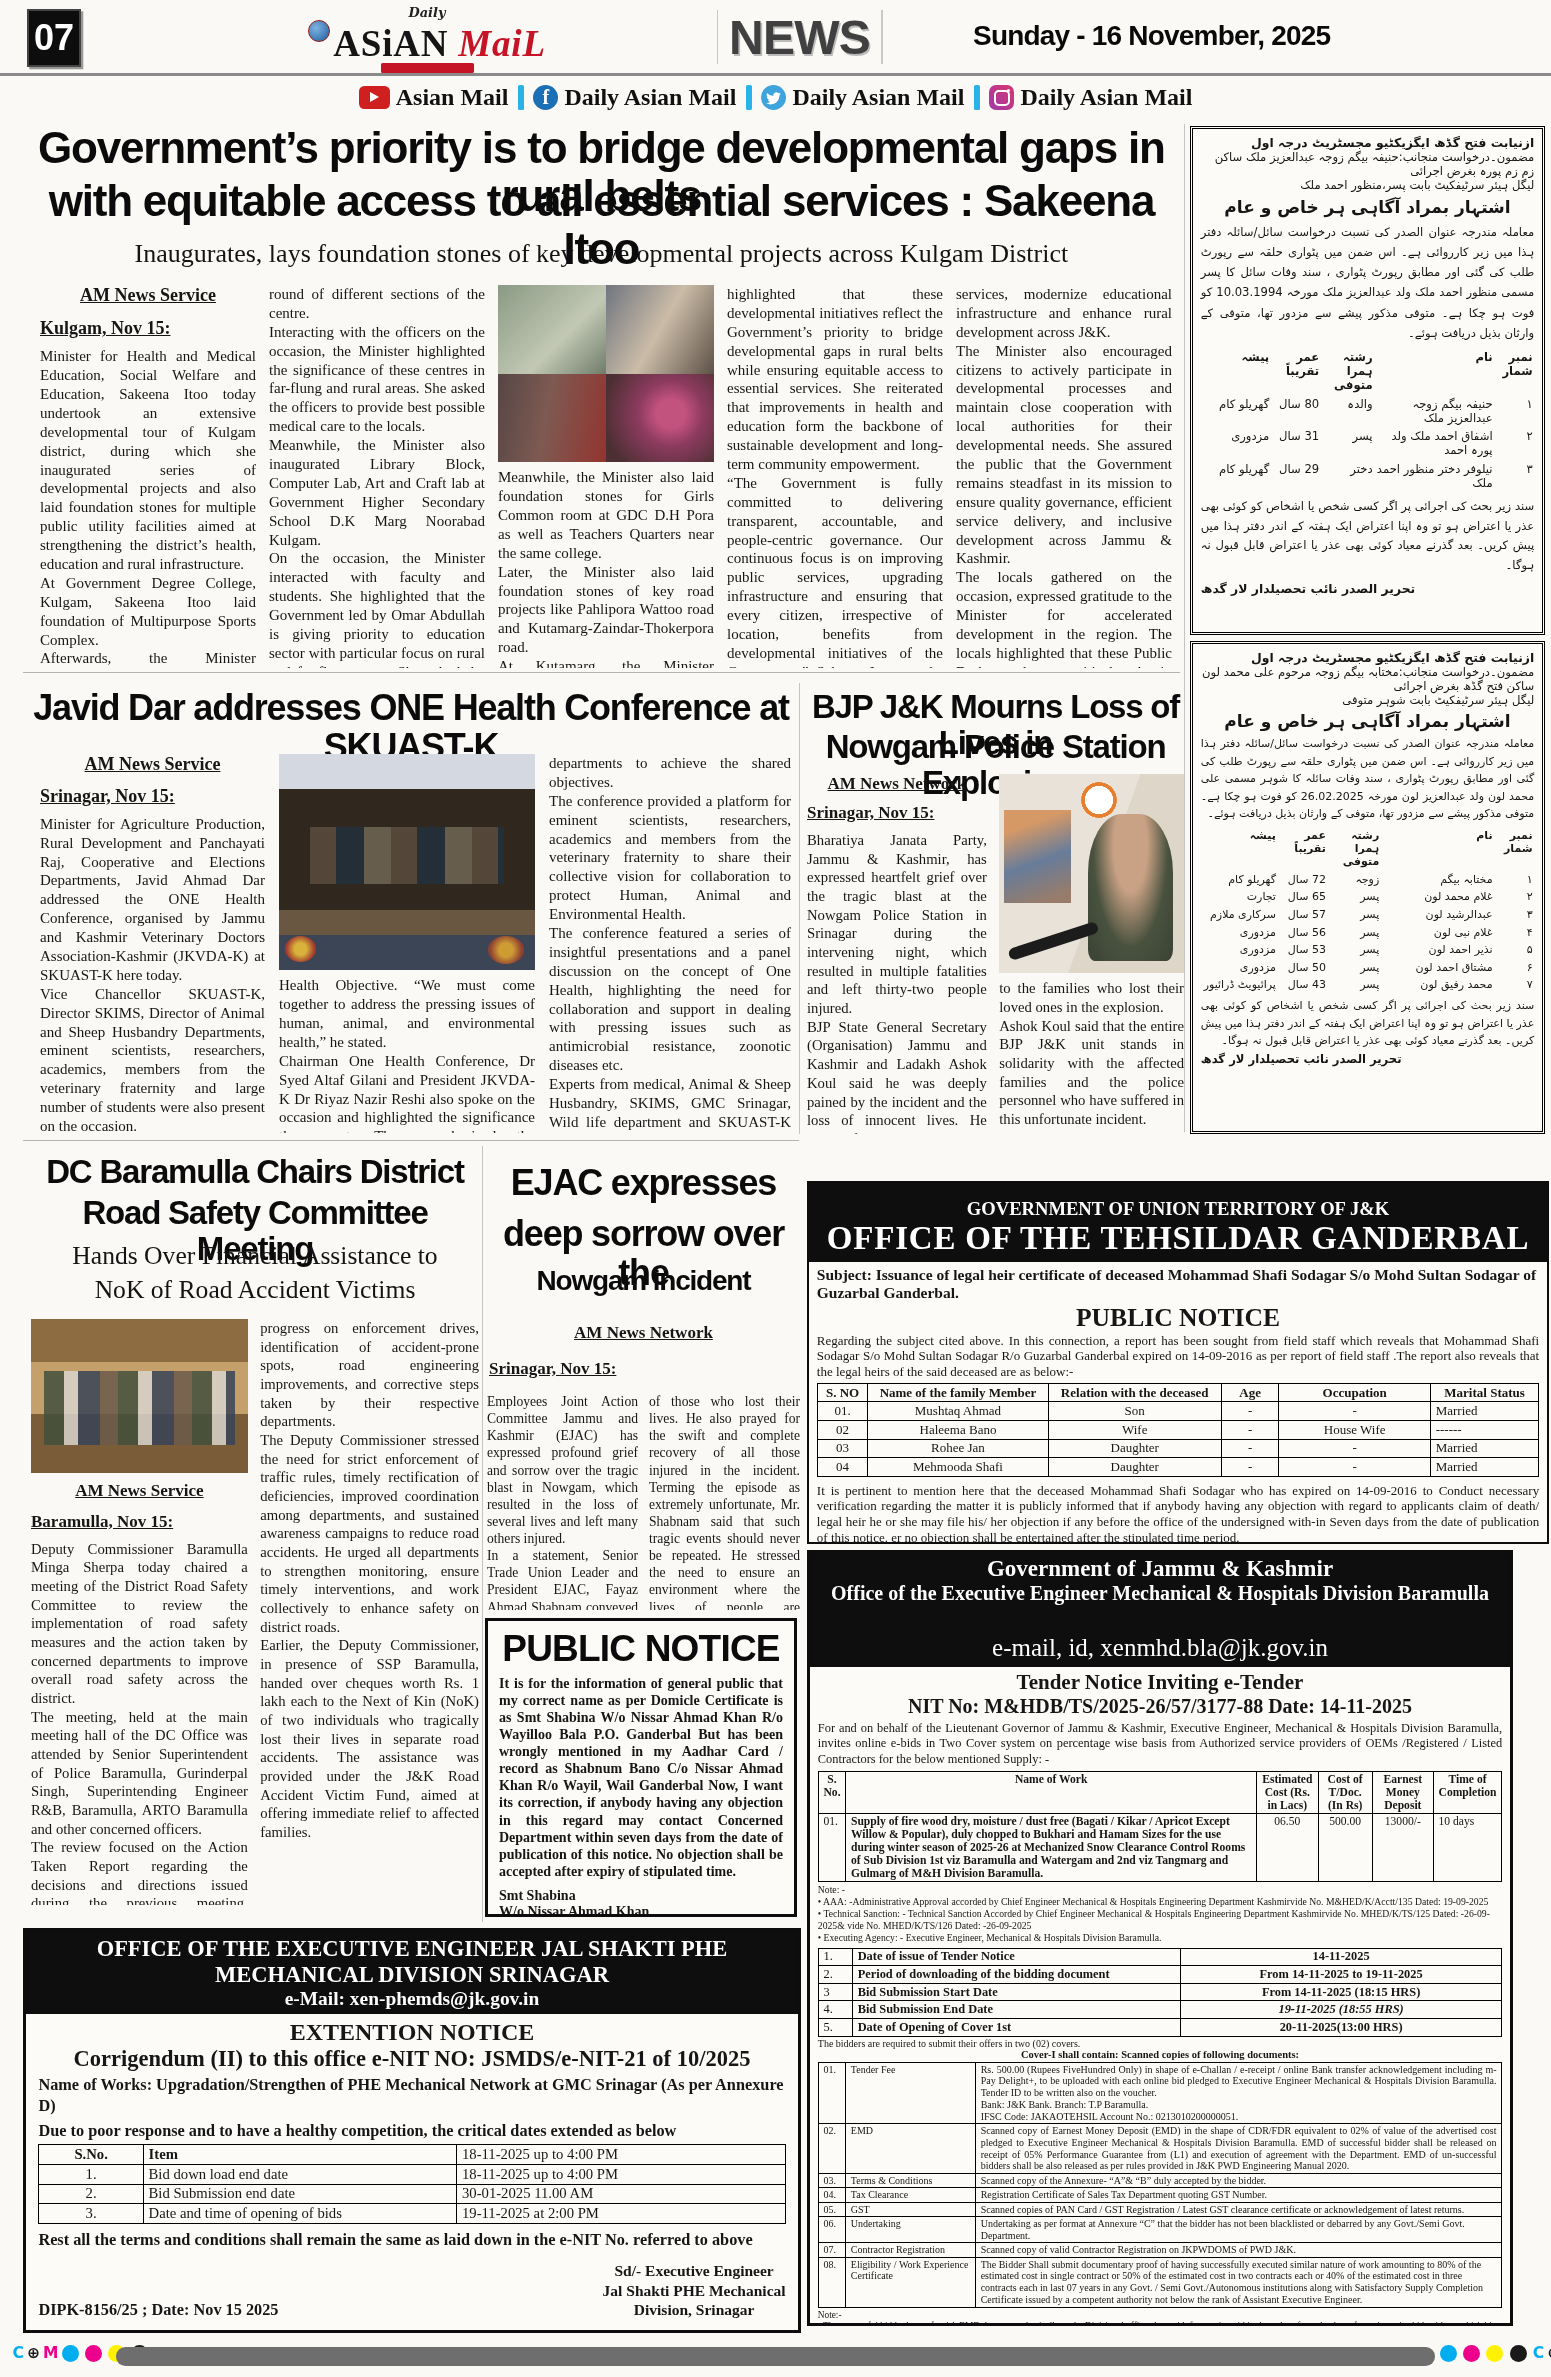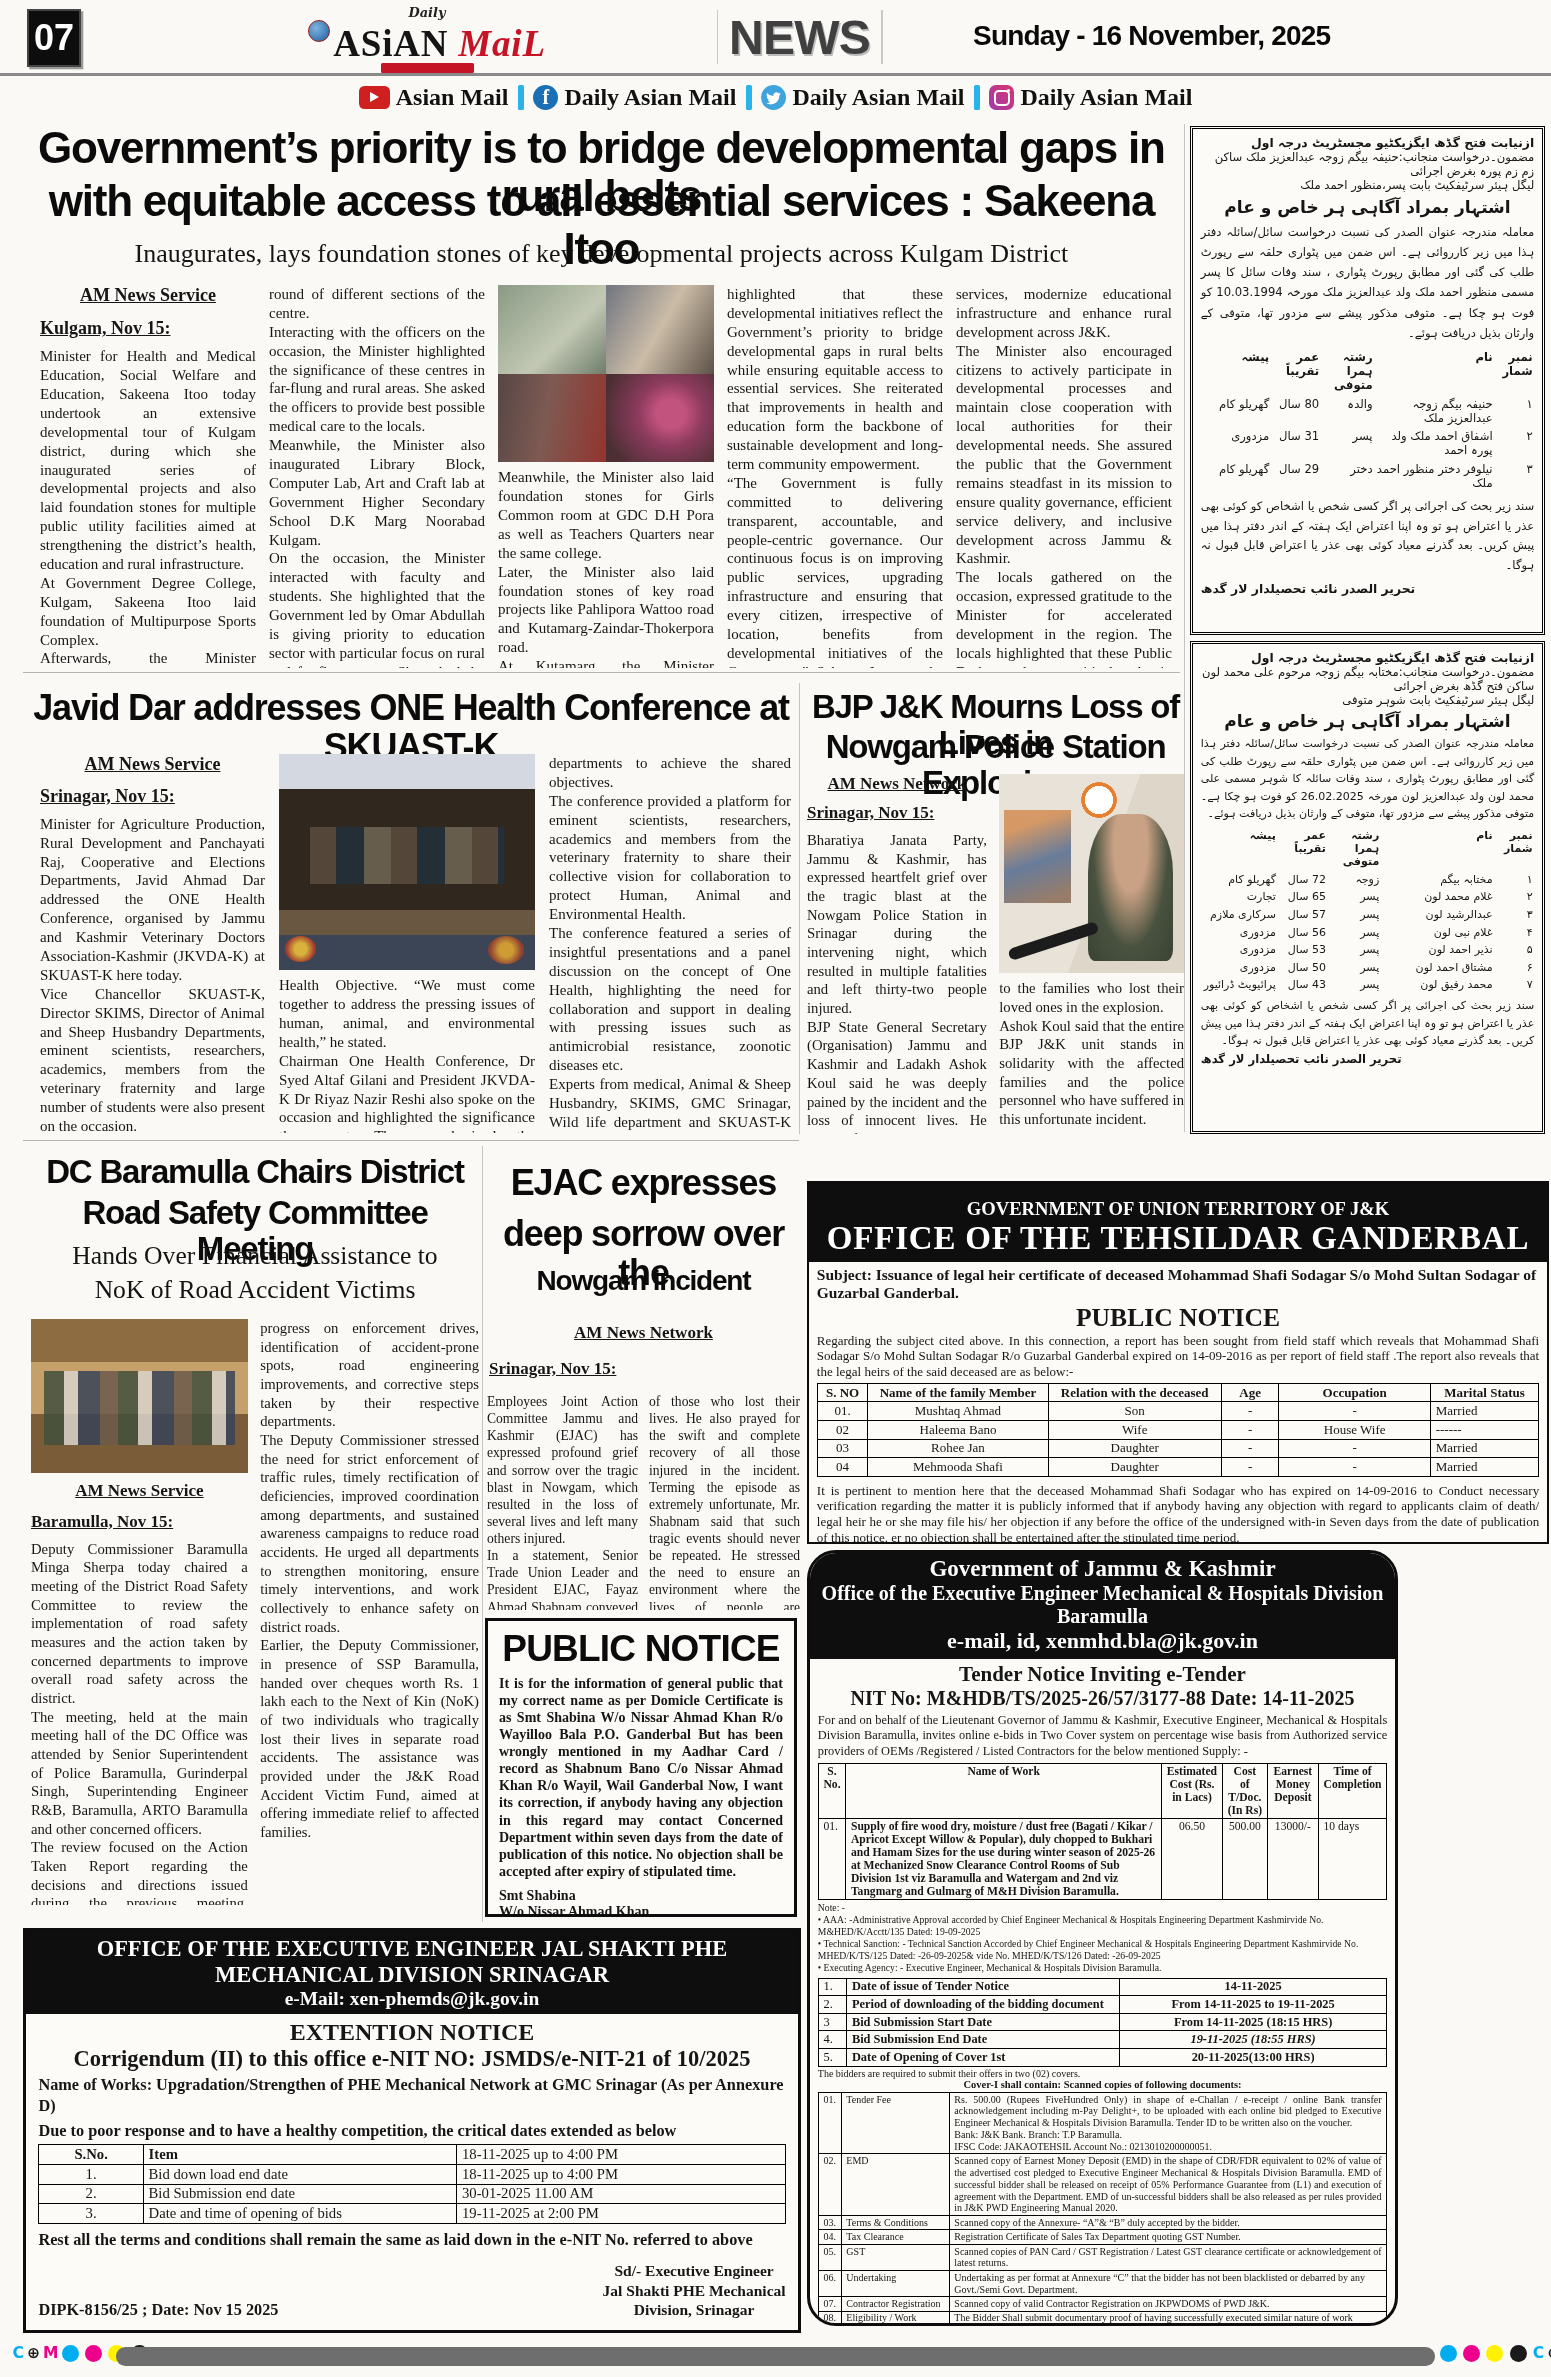--- a/index.html
+++ b/index.html
@@ -286,25 +286,25 @@
               <td class="tc">-</td>
               <td>Married</td>
             </tr>
       </tbody>
         </table>
       <div class="coltxt" style="font-size:13px;line-height:1.2;margin-top:6.2px;">It is pertinent to mention here that the deceased Mohammad Shafi Sodagar who has expired on 14-09-2016 to Conduct necessary verification regarding the matter it is publicly informed that if anybody having any objection with regard to applicants claim of death/ legal heir he or she may file his/ her objection if any before the office of the undersigned with-in Seven days from the date of publication of this notice. er no objection shall be entertained after the stipulated time period.</div>
       <div style="text-align:right;font-weight:700;font-size:15.5px;margin-top:3.1px;">Naib TEHSILDAR Ganderbal</div>
     </div>
   </div>
 
-  <div class="noticebox" style="left:807px;top:1550px;width:591px;height:776px;box-sizing:border-box;overflow:hidden;border-radius:29px;">
+  <div class="noticebox" style="left:807px;top:1550px;width:706px;height:776px;box-sizing:border-box;overflow:hidden;">
     <div class="blackhead" style="padding:3.1px 0 4.7px;">
       <div style="font-size:23px;font-weight:700;">Government of Jammu &amp; Kashmir</div>
       <div style="font-size:20px;font-weight:700;">Office of the Executive Engineer Mechanical &amp; Hospitals Division Baramulla</div>
-      <div style="font-size:22px;font-weight:700;">e-mail, id, xenmhd.bla@jk.gov.in</div>
+      <div style="font-size:25px;font-weight:400;margin-top:29px;">e-mail, id, xenmhd.bla@jk.gov.in</div>
     </div>
     <div style="padding:3.1px 7.8px;">
       <div class="tc" style="font-weight:700;font-size:21px;">Tender Notice Inviting e-Tender</div>
       <div class="tc" style="font-weight:700;font-size:20px;">NIT No:  M&amp;HDB/TS/2025-26/57/3177-88 Date: 14-11-2025</div>
       <div class="coltxt" style="font-size:12.4px;line-height:1.25;margin-top:3.1px;">For and on behalf of the Lieutenant Governor of Jammu &amp; Kashmir, Executive Engineer, Mechanical &amp; Hospitals Division Baramulla, invites online e-bids in Two Cover system on percentage wise basis from Authorized service providers of OEMs /Registered / Listed Contractors for the below mentioned Supply: -</div>
       <table class="t" style="font-size:11.6px;margin-top:3.9px;">
         <tbody>
             <tr>
           <th style="width:4%;">S. No.</th>
           <th style="width:62%;">Name of Work</th>

